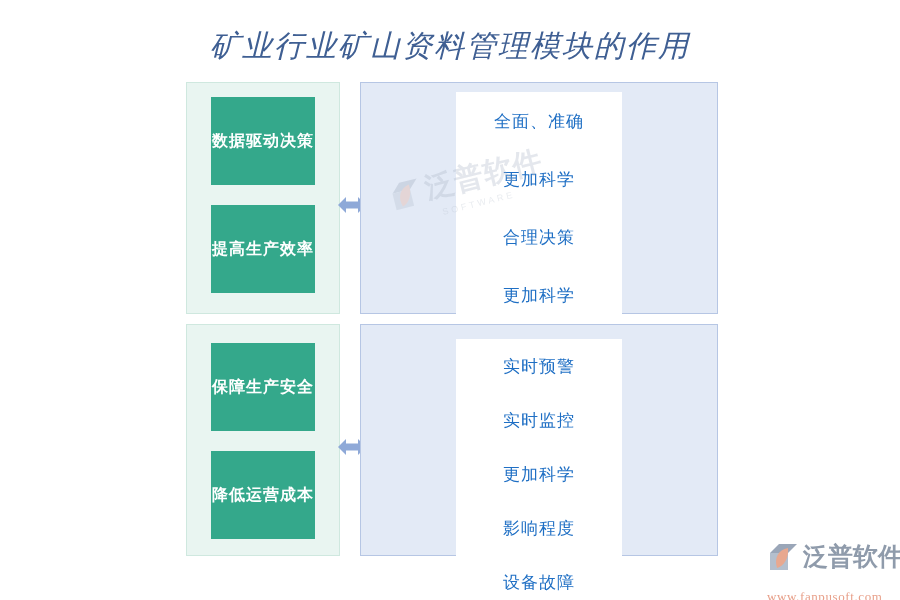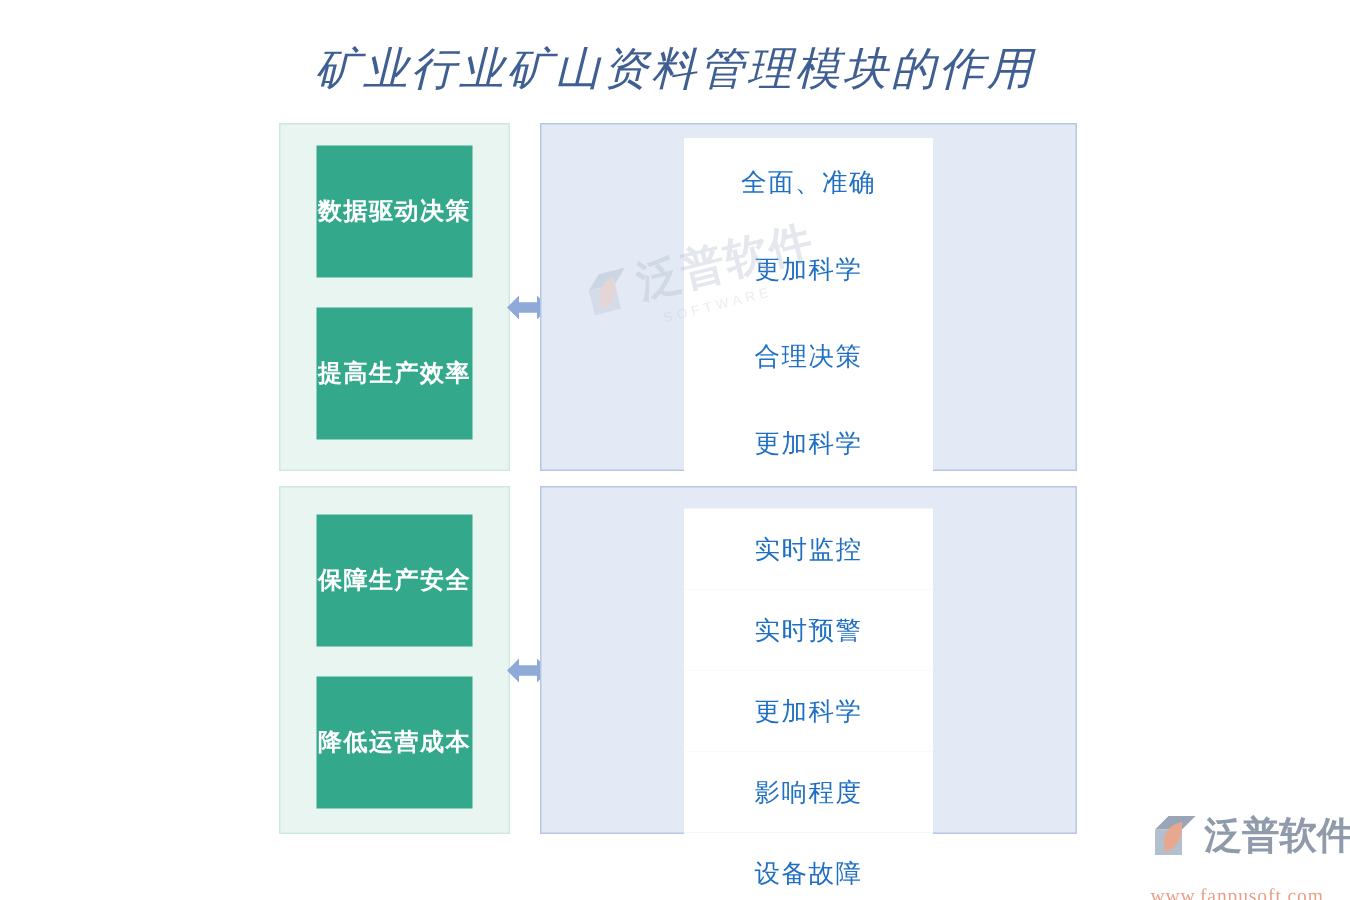--- a/index.html
+++ b/index.html
@@ -245,22 +245,22 @@
     </div>
 
     <div class="arrow bottom">
       <svg viewBox="0 0 28 26" xmlns="http://www.w3.org/2000/svg" aria-hidden="true">
         <path d="M0 13 L8 5 L8 9.5 L20 9.5 L20 5 L28 13 L20 21 L20 16.5 L8 16.5 L8 21 Z" fill="#8fa9d8"></path>
       </svg>
     </div>
 
     <div class="right-panel bottom">
       <div class="card-grid">
+        <div class="card">实时预警</div>
         <div class="card">实时监控</div>
-        <div class="card">实时预警</div>
         <div class="card">更加科学</div>
         <div class="card">影响程度</div>
         <div class="card">设备故障</div>
 
       </div>
     </div>
 
   </div>
 
   <div class="logo">

